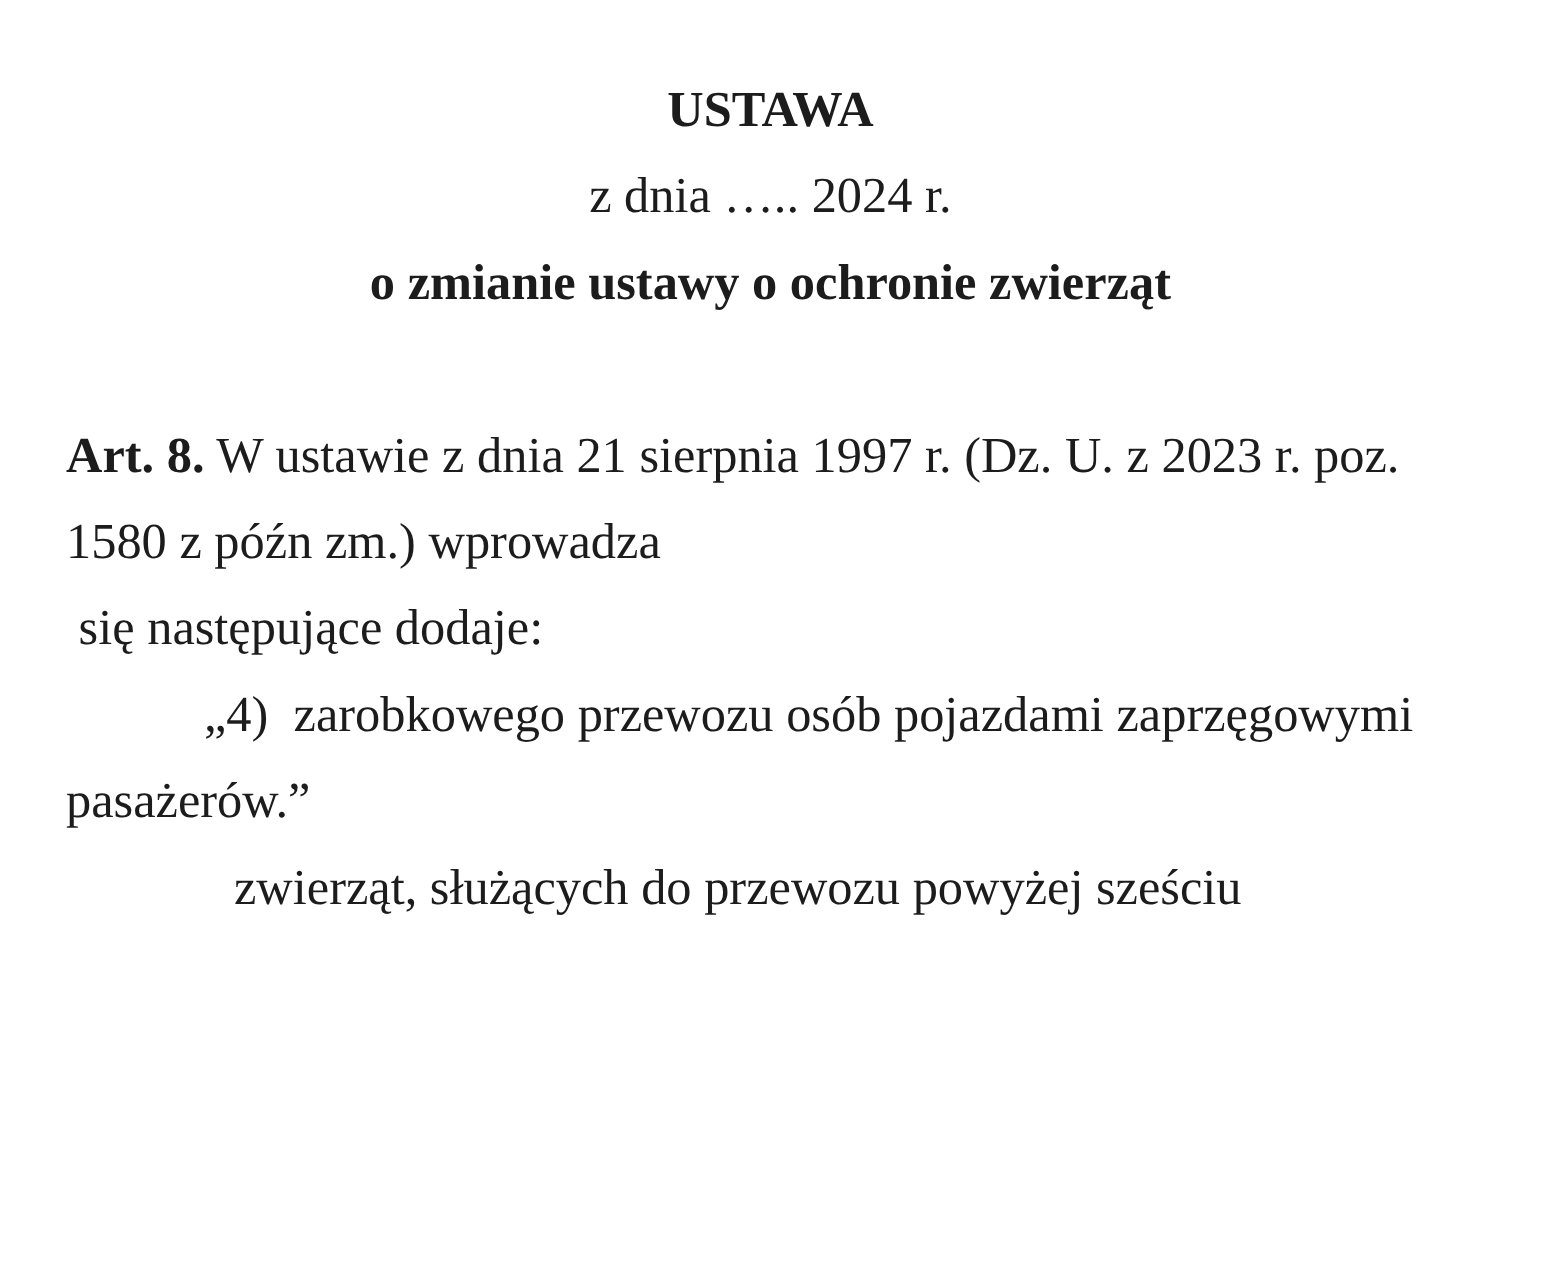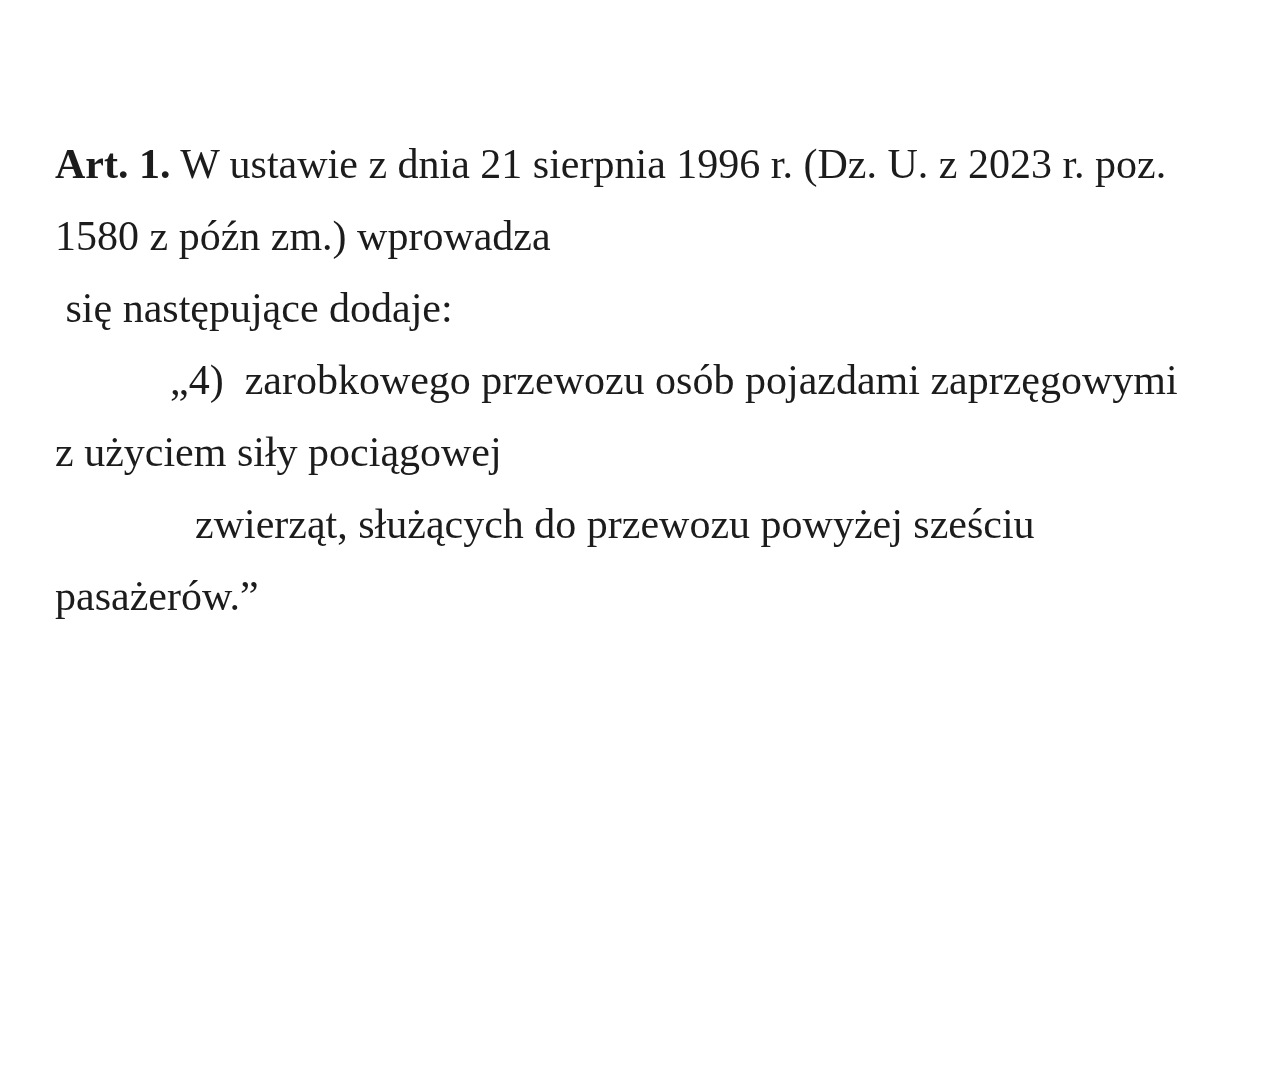--- a/index.html
+++ b/index.html
@@ -20,24 +20,28 @@
   .bold { font-weight: bold; }
   .doc-body { margin-top: 72px; padding-left: 55px; }
   .doc-line { line-height: 72px; white-space: pre; }
   .hang { display: inline-block; }
 </style>
 </head>
 <body>
 
 <div class="page">
 
+  <div class="doc-header">
+    <div class="hline bold">USTAWA</div>
+    <div class="hline">z dnia ….. 2024 r.</div>
+    <div class="hline bold">o zmianie ustawy o ochronie zwierząt</div>
+  </div>
 
   <div class="doc-body">
-      <div class="doc-line"><span class="bold">Art. 1.</span><span> W ustawie z dnia 21 sierpnia 1996 r. (Dz. U. z 2023 r. poz.</span></div>
+      <div class="doc-line"><span class="bold">Art. 8.</span><span> W ustawie z dnia 21 sierpnia 1997 r. (Dz. U. z 2023 r. poz.</span></div>
       <div class="doc-line"><span>1580 z późn zm.) wprowadza</span></div>
       <div class="doc-line"><span> się następujące dodaje:</span></div>
       <div class="doc-line" style="padding-left: 115px;"><span>„4)  zarobkowego przewozu osób pojazdami zaprzęgowymi</span></div>
-      <div class="doc-line"><span>z użyciem siły pociągowej</span></div>
+      <div class="doc-line"><span>pasażerów.”</span></div>
       <div class="doc-line" style="padding-left: 140px;"><span>zwierząt, służących do przewozu powyżej sześciu</span></div>
-      <div class="doc-line"><span>pasażerów.”</span></div>
     </div>
 
 </div>
 
 </body></html>

